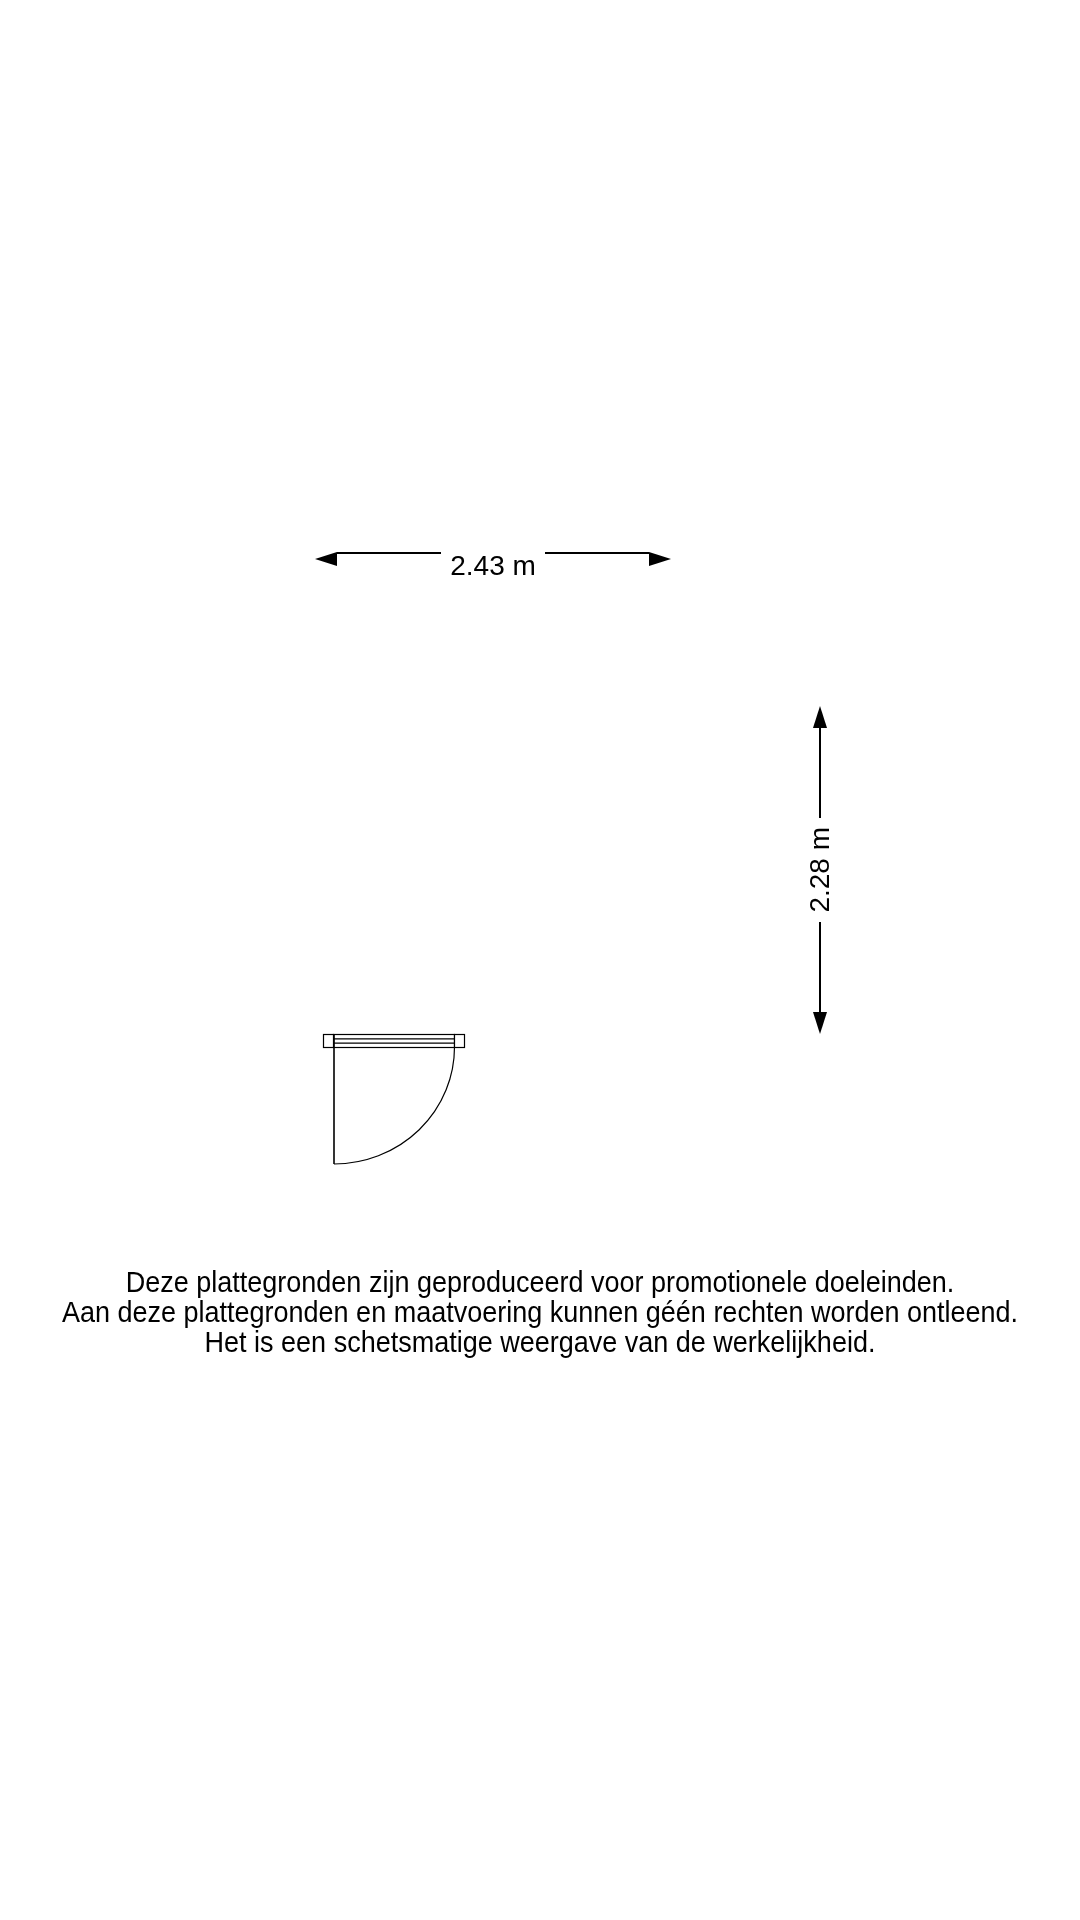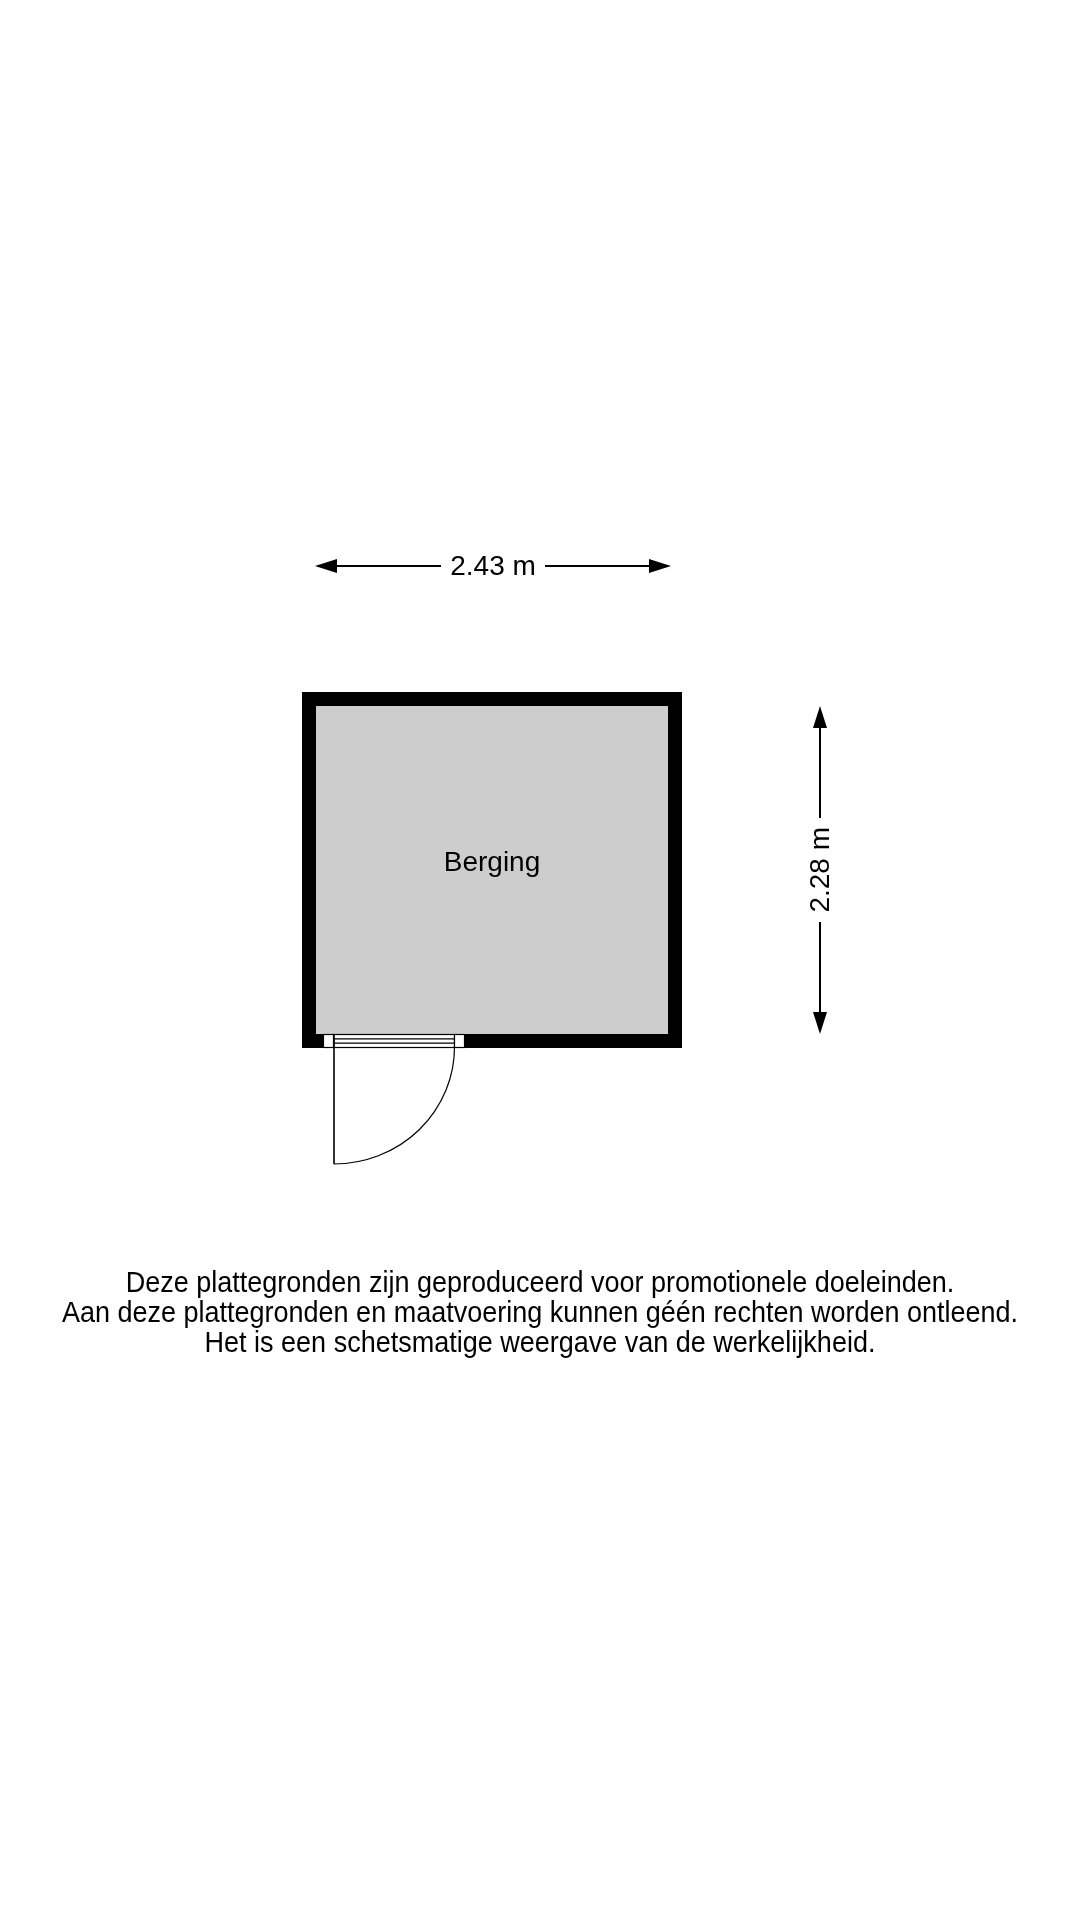--- a/index.html
+++ b/index.html
@@ -18,21 +18,20 @@
   }
 
   
   .dim-h {
     position: absolute;
     left: 315px;
     top: 552px;
     width: 356px;
     height: 28px;
     display: flex;
-    align-items: center;
   }
   .dim-h .seg {
     flex: 1;
     height: 0;
     border-top: 2px solid var(--wall, #000);
   }
   .dim-label {
     font-size: 28px;
     line-height: 28px;
     white-space: nowrap;
@@ -138,23 +137,20 @@
 <div class="page">
 
   <div class="dim-h">
     <span class="ah-left"></span>
     <span class="seg"></span>
     <span class="dim-label">2.43 m</span>
     <span class="seg"></span>
     <span class="ah-right"></span>
   </div>
 
-  <div class="room">
-    <span class="room-label">Berging</span>
-  </div>
 
   <svg class="door-svg" width="180" height="150" viewBox="0 0 180 150">
     <rect class="door-open" x="23" y="4" width="142" height="14.5"></rect>
     <rect class="door-white" x="33.5" y="4.5" width="121" height="13"></rect>
     <line class="door-thin" x1="34" y1="8.8" x2="154" y2="8.8"></line>
     <line class="door-thin" x1="34" y1="13.2" x2="154" y2="13.2"></line>
     <rect class="door-white" x="23.5" y="4.5" width="10" height="13"></rect>
     <rect class="door-white" x="154.5" y="4.5" width="10" height="13"></rect>
     <line class="door-leaf" x1="34" y1="5" x2="34" y2="134"></line>
     <path class="door-arc door-thin" d="M 154.5 17 A 120.5 117 0 0 1 34 134"></path>

